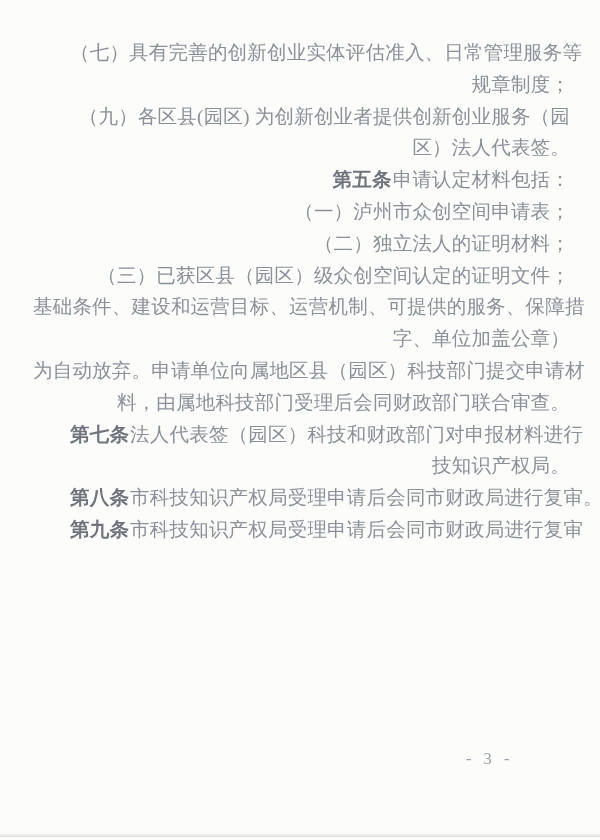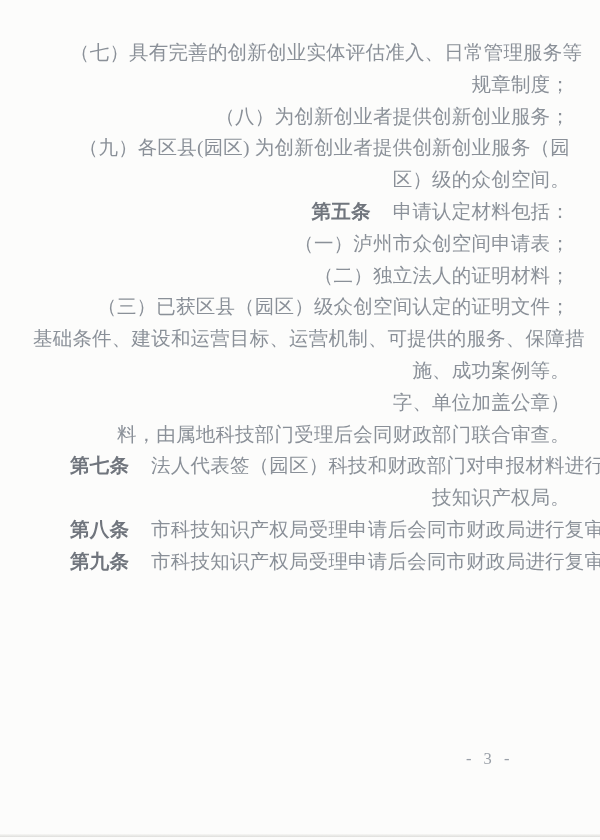--- a/index.html
+++ b/index.html
@@ -30,21 +30,21 @@
     color: #8a9098;
     white-space: nowrap;
   }
   .line.indent {
     padding-left: 37px;
   }
   .article-num {
     font-family: "Liberation Sans", "DejaVu Sans", sans-serif;
     font-weight: bold;
     color: #70757d;
-    margin-right: 22px;
+    margin-right: 1px;
   }
   .page-number {
     position: absolute;
     left: 466px;
     top: 749px;
     font-size: 16.5px;
     color: #9aa0a8;
     letter-spacing: 4px;
     white-space: nowrap;
   }
@@ -58,34 +58,33 @@
   }
 </style>
 </head>
 <body>
 
 <div class="page">
   <div class="doc-body">
 
     <div class="line indent"><span>（七）具有完善的创新创业实体评估准入、日常管理服务等</span></div>
     <div class="line"><span>规章制度；</span></div>
-    <div class="line indent"><span>（八）为创新创业者提供创新创业服务；</span></div>
     <div class="line indent"><span>（九）各区县(园区) 为创新创业者提供创新创业服务（园</span></div>
-    <div class="line"><span>区）级的众创空间。</span></div>
+    <div class="line"><span>区）法人代表签。</span></div>
 
     <div class="line indent"><span class="article-num">第五条</span><span>申请认定材料包括：</span></div>
 
     <div class="line indent"><span>（一）泸州市众创空间申请表；</span></div>
     <div class="line indent"><span>（二）独立法人的证明材料；</span></div>
     <div class="line indent"><span>（三）已获区县（园区）级众创空间认定的证明文件；</span></div>
     <div class="line"><span>基础条件、建设和运营目标、运营机制、可提供的服务、保障措</span></div>
-    <div class="line"><span>施、成功案例等。</span></div>
     <div class="line"><span>字、单位加盖公章）</span></div>
 
 
+    <div class="line"><span>为自动放弃。申请单位向属地区县（园区）科技部门提交申请材</span></div>
     <div class="line"><span>料，由属地科技部门受理后会同财政部门联合审查。</span></div>
 
     <div class="line indent"><span class="article-num">第七条</span><span>法人代表签（园区）科技和财政部门对申报材料进行</span></div>
 
     <div class="line"><span>技知识产权局。</span></div>
 
     <div class="line indent"><span class="article-num">第八条</span><span>市科技知识产权局受理申请后会同市财政局进行复审。</span></div>
 
     <div class="line indent"><span class="article-num">第九条</span><span>市科技知识产权局受理申请后会同市财政局进行复审</span></div>
 

